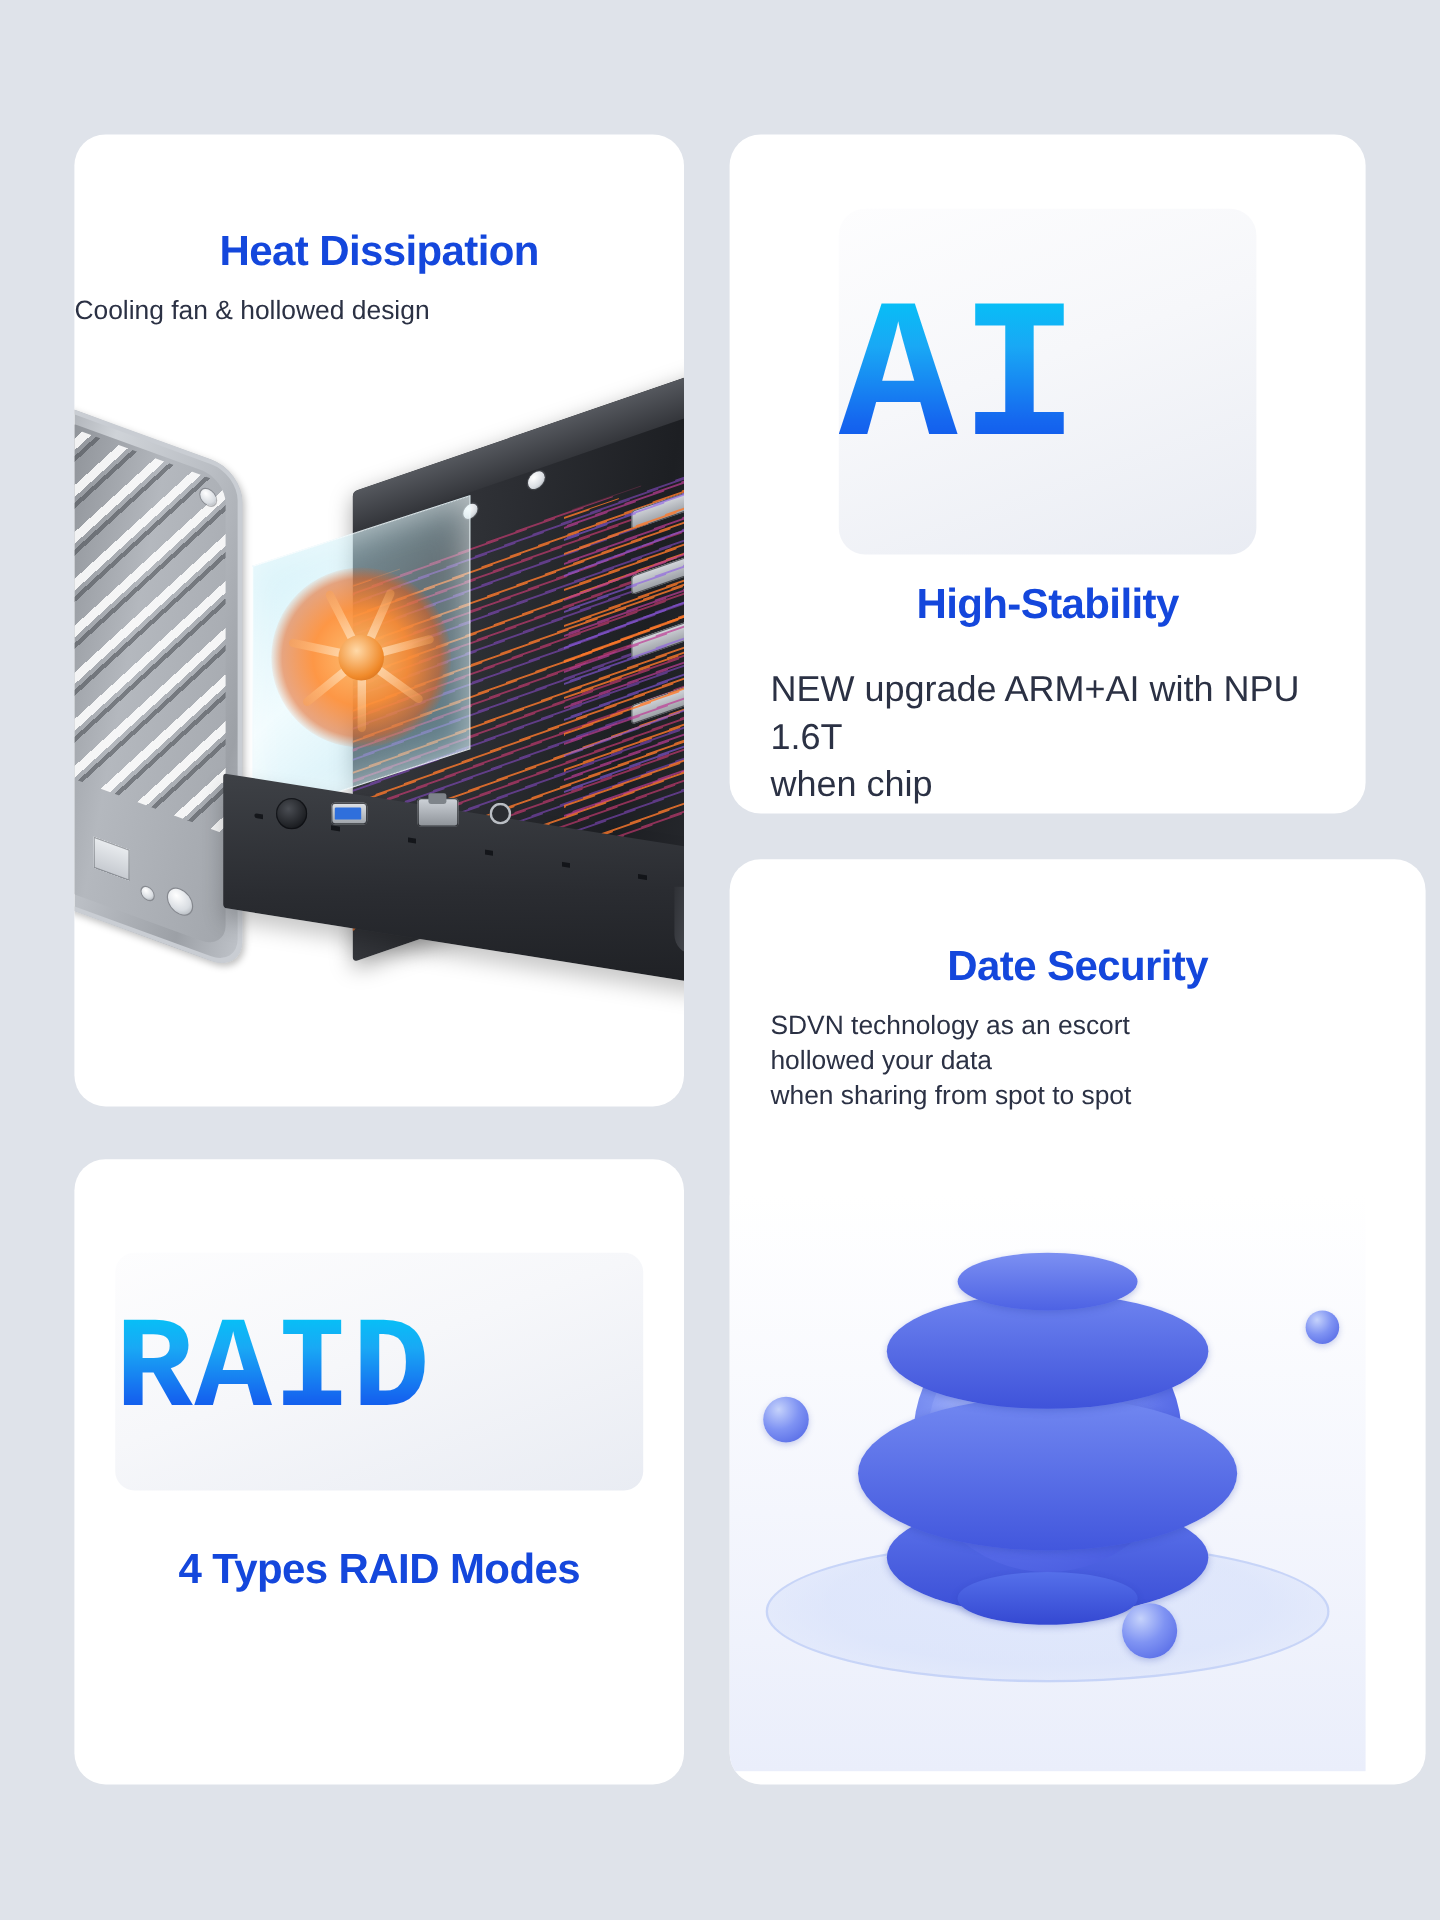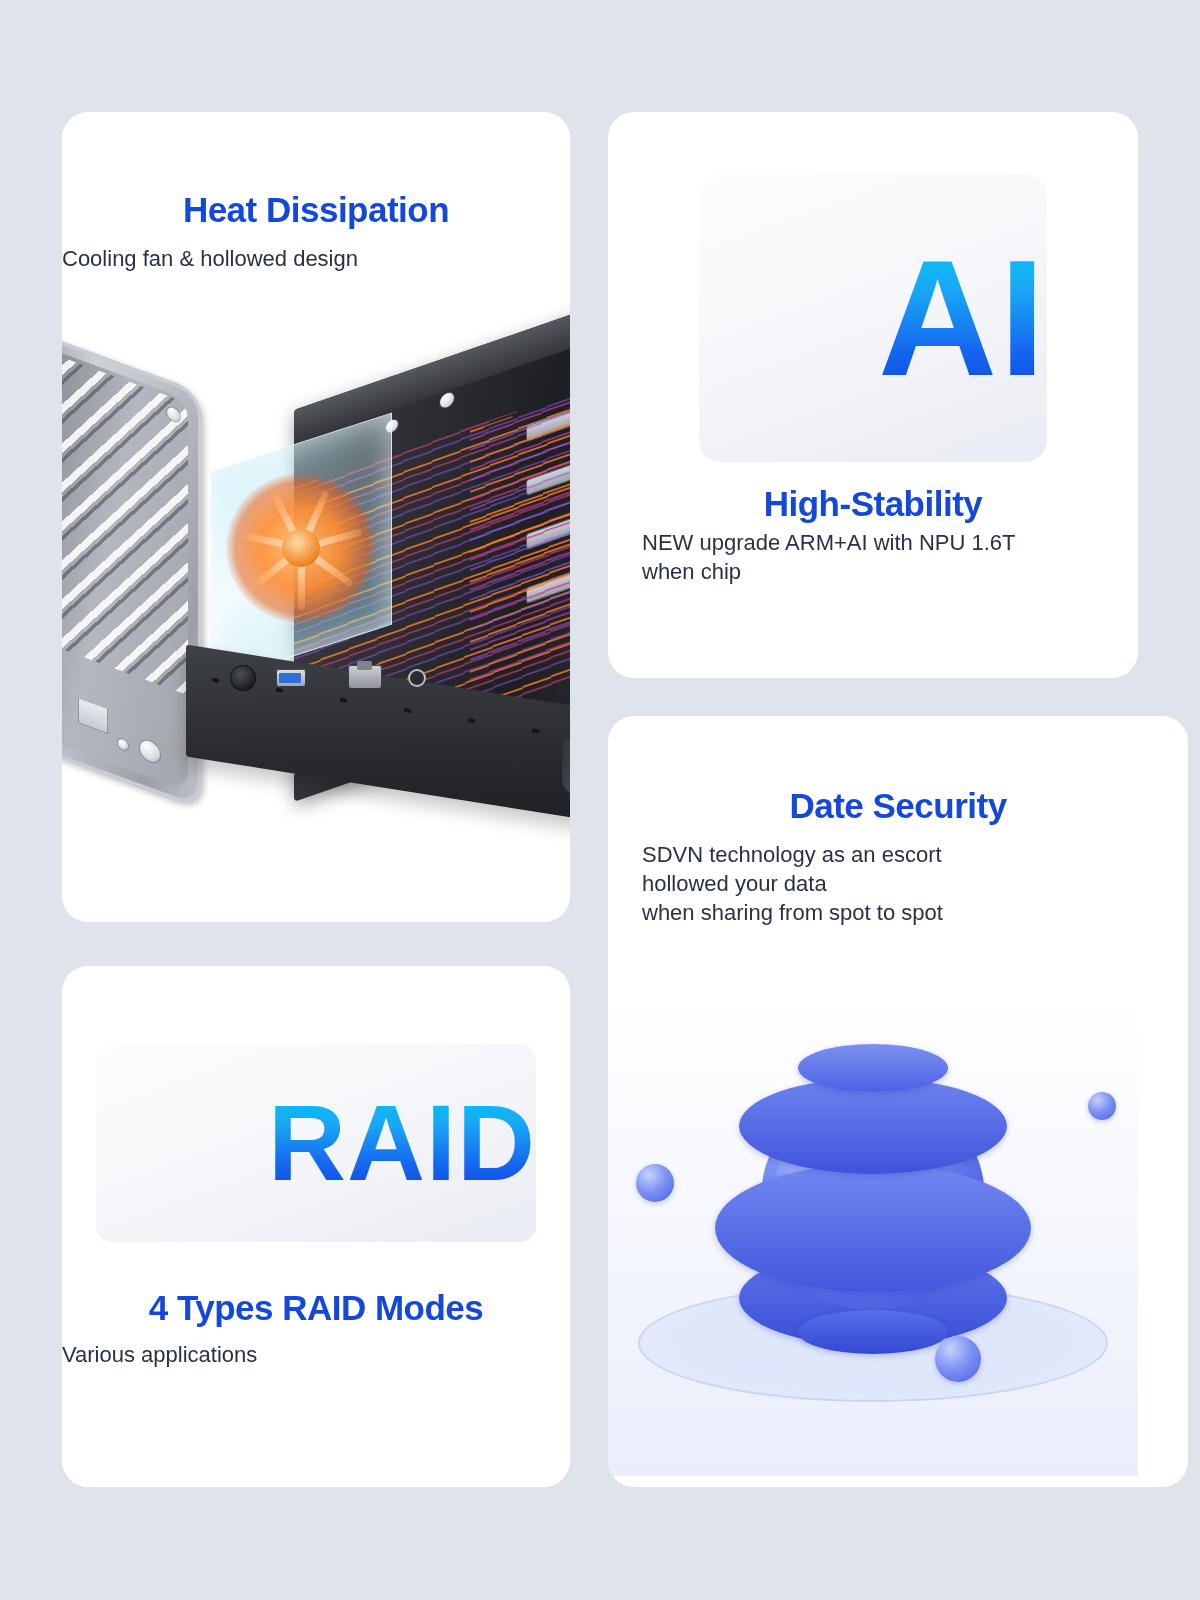--- a/index.html
+++ b/index.html
@@ -43,36 +43,37 @@
   .subtitle {
     color: #2b3144;
     text-align: left;
     line-height: 1.32;
   }
 
   #card-heat .title      { font-size: 35px; margin-top: 78px; }
   #card-heat .subtitle   { font-size: 22px; margin-top: 14px; }
 
   #card-stability .title    { font-size: 35px; margin-top: 22px; }
-  #card-stability .subtitle { font-size: 22px; margin-top: 4px; padding: 0 34px; }
+  #card-stability .subtitle { font-size: 30px; margin-top: 31px; padding: 0 34px; }
 
   #card-security .title     { font-size: 35px; margin-top: 70px; }
   #card-security .subtitle  { font-size: 22px; margin-top: 14px; padding: 0 34px; }
 
   #card-raid .title    { font-size: 35px; margin-top: 46px; }
   #card-raid .subtitle { font-size: 22px; margin-top: 12px; }
 
   
   .logo-tile {
     position: relative;
     border-radius: 22px;
     background: linear-gradient(160deg, #fdfdfe 0%, #f6f7fa 45%, #e9ecf3 100%);
     display: flex;
     align-items: center;
-    justify-content: flex-end;
+    justify-content: flex-start;
+    font-family: Liberation Mono, monospace;
   }
   .logo-word {
     font-weight: bold;
     line-height: 1;
     background: linear-gradient(180deg, #00c8f7 0%, #19a8f5 32%, #1566ef 70%, #0b45e6 100%);
     -webkit-background-clip: text;
     background-clip: text;
     color: transparent;
     -webkit-text-fill-color: transparent;
   }
@@ -432,16 +433,15 @@
       <div class="mini-sphere" id="mini-left"></div>
       <div class="mini-sphere" id="mini-right"></div>
     </div>
   </div>
 
   <div class="card" id="card-raid">
     <div class="logo-tile" id="raid-tile">
       <span class="logo-word">RAID</span>
     </div>
     <div class="title">4 Types RAID Modes</div>
-    <div class="subtitle">Various applications</div>
   </div>
 
 </div>
 
 </body></html>

